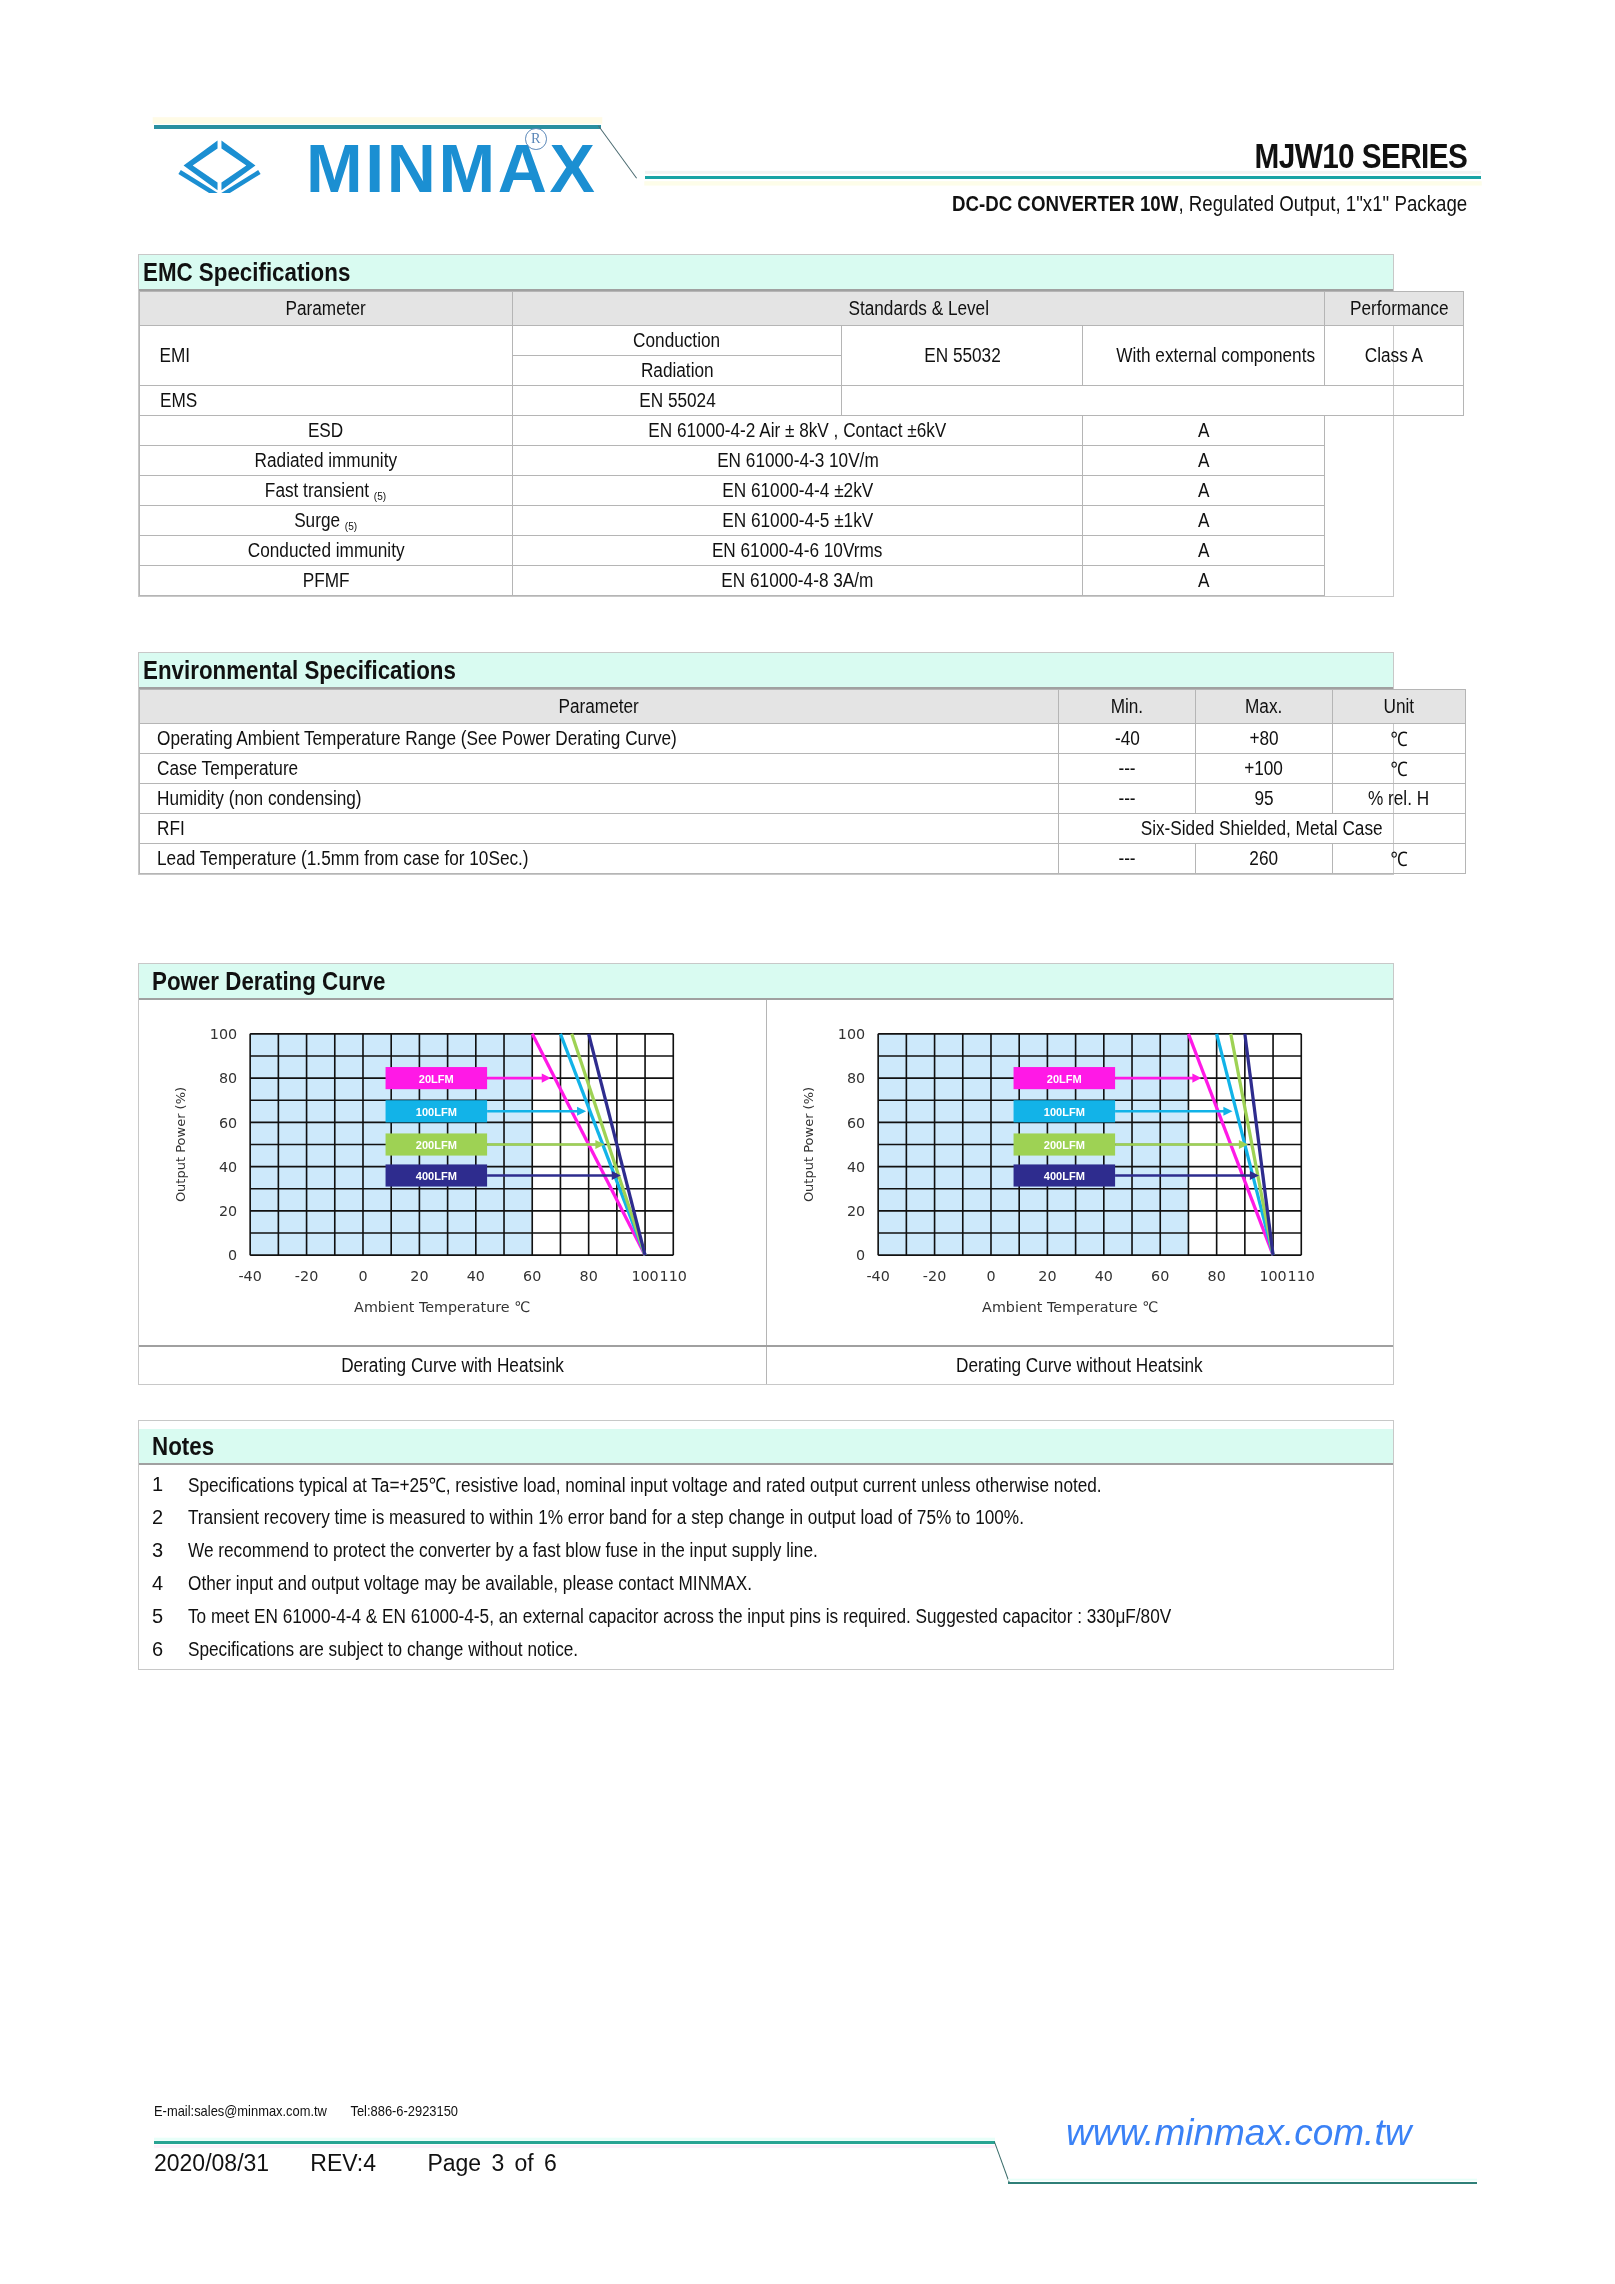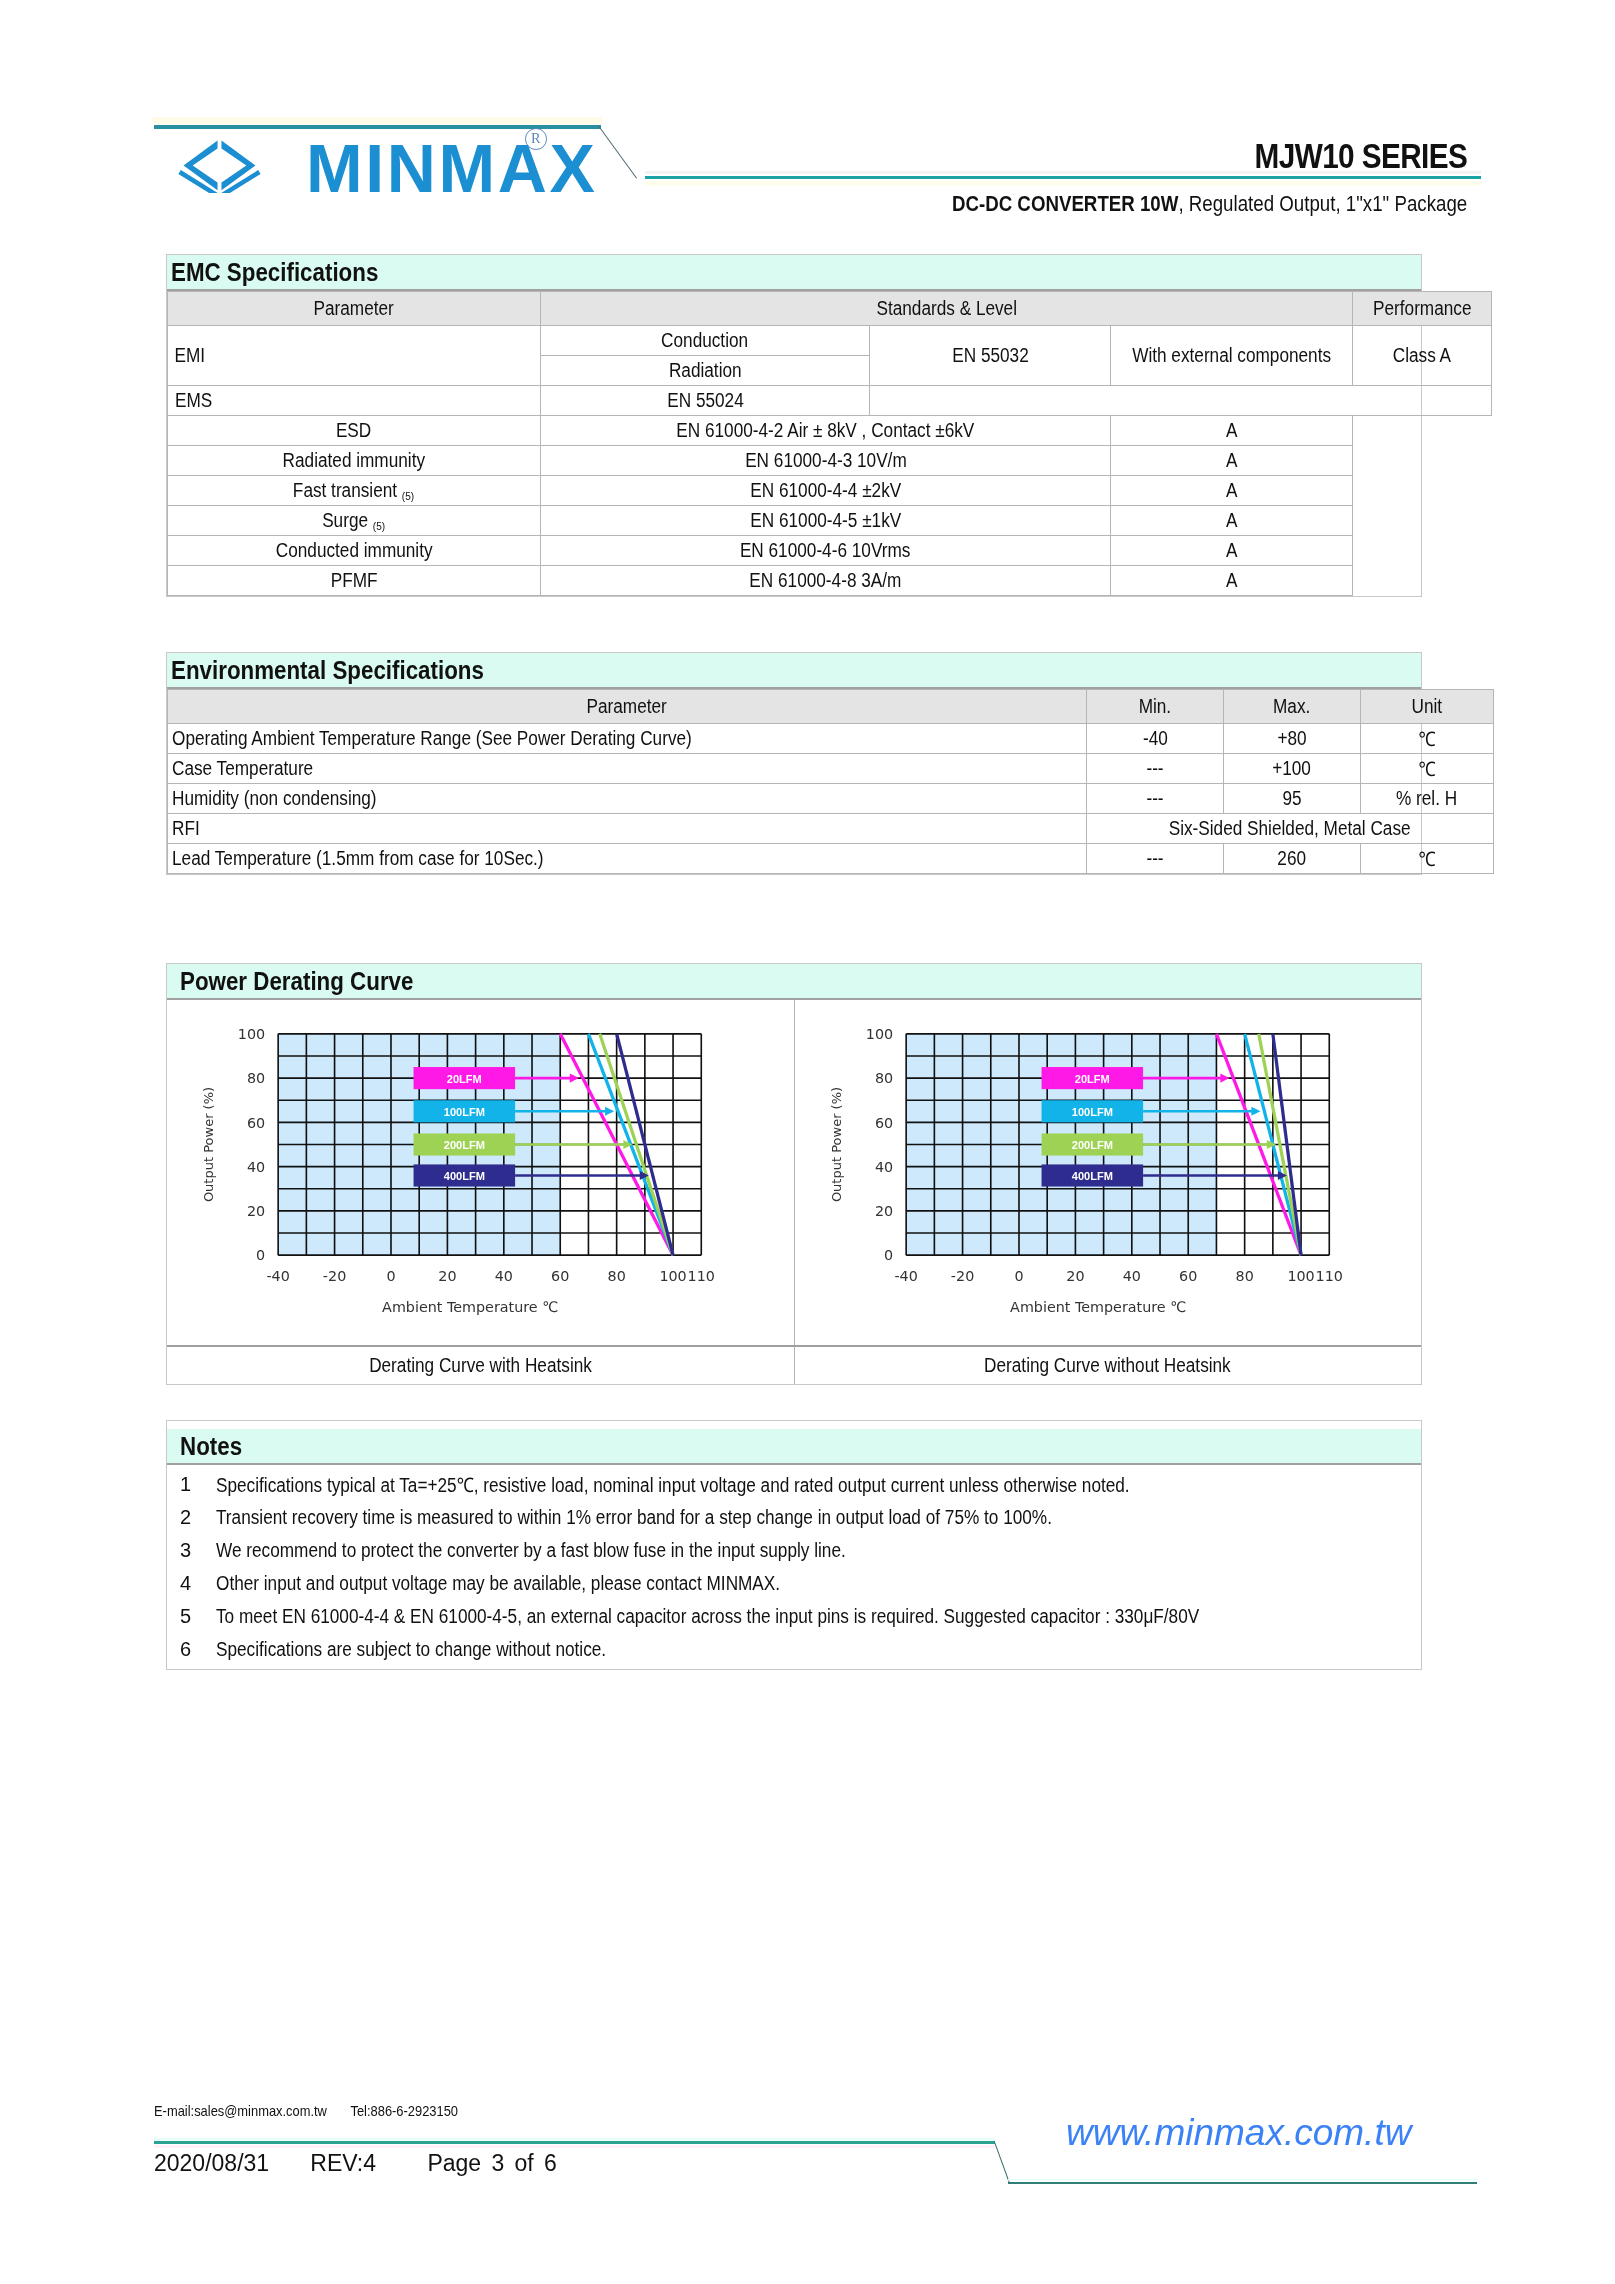--- a/index.html
+++ b/index.html
@@ -19,26 +19,26 @@
                letter-spacing:2.6px; font-family:"Liberation Sans", sans-serif; }
   .logo-reg { left:525px; top:128px; width:19.6px; height:19.6px; border:1.3px solid #5a87b8;
               border-radius:50%; color:#5a87b8; font-size:14.3px; text-align:center; line-height:19.6px;
               font-family:"Liberation Serif", serif; }
   .series-title { right:149px; top:136px; font-size:35px; font-weight:bold; transform:scaleX(0.85);
                   transform-origin:right center; letter-spacing:-0.7px; }
   .subtitle { right:149px; top:191px; font-size:22px; transform:scaleX(0.85); transform-origin:right center; white-space:nowrap; }
   .subtitle b { font-weight:bold; }
 
   
-  .section { left:166px; width:1256px; border:1.3px solid #c8c8c8; box-sizing:border-box; }
+  .section { left:138px; width:1256px; border:1.3px solid #c8c8c8; box-sizing:border-box; }
   .sec-head { background:#d9fbf1; height:34px; font-size:25.4px; font-weight:bold; line-height:34px;
               padding-left:3.9px; border-bottom:2.6px solid #a0a0a0; transform-origin:left; }
   .sec-head span { display:inline-block; transform:scaleX(0.88); transform-origin:left; }
   table { border-collapse:collapse; width:100%; table-layout:fixed; font-size:20px; }
-  td, th { border:1.3px solid #b5b5b5; height:29px; padding:0 4px; font-weight:normal; text-align:center;
+  td, th { border:1.3px solid #b5b5b5; height:29px; padding:0 17px; font-weight:normal; text-align:center;
            white-space:nowrap; overflow:hidden; }
   th { background:#e4e4e4; height:33px; }
   td.l { text-align:left; }
   .sq { display:inline-block; transform:scaleX(0.86); }
   sub.n { font-size:11.7px; vertical-align:-2.6px; }
 
   
   .chart-row { display:flex; border-top:none; }
   .chart-cell { width:50%; height:345px; border-right:1.3px solid #b5b5b5; position:relative; }
   .chart-cell:last-child { border-right:none; }

